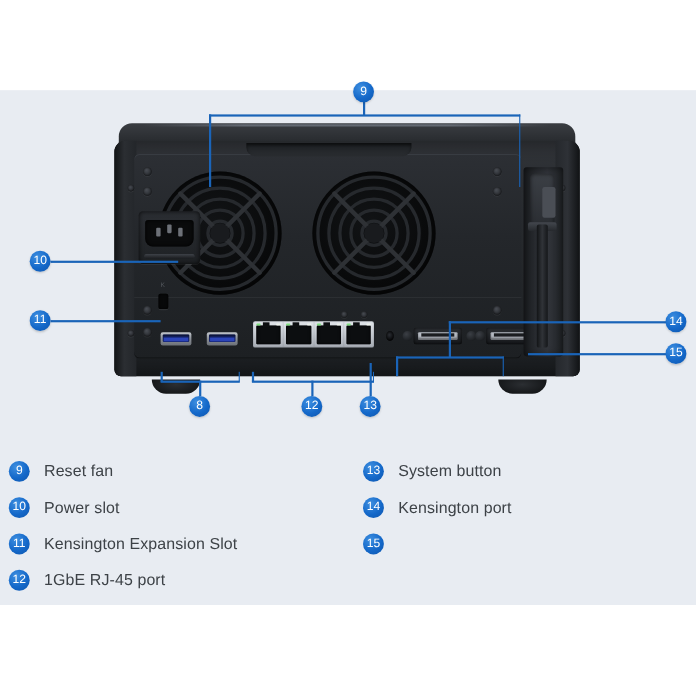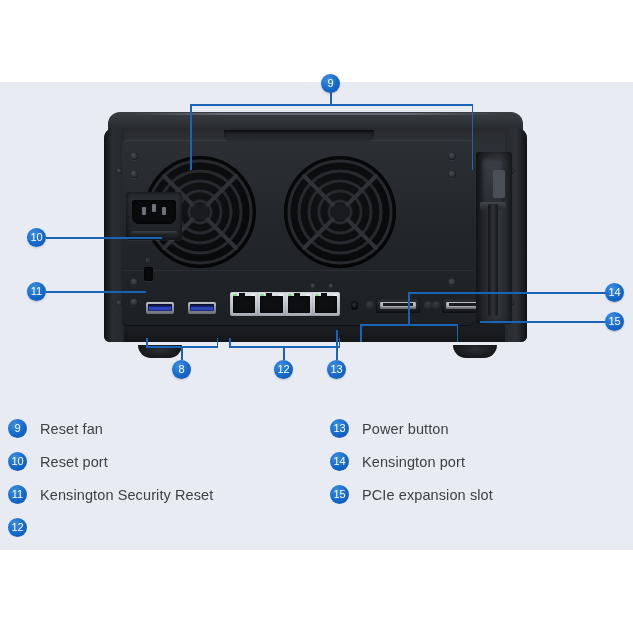--- a/index.html
+++ b/index.html
@@ -664,40 +664,40 @@
 
   <div class="legend">
 
     <div class="legend-col left">
       <div class="legend-item">
         <div class="legend-badge">9</div>
         <div class="legend-text">Reset fan</div>
       </div>
       <div class="legend-item">
         <div class="legend-badge">10</div>
-        <div class="legend-text">Reset port</div>
+        <div class="legend-text">Power slot</div>
       </div>
       <div class="legend-item">
         <div class="legend-badge">11</div>
-        <div class="legend-text">Kensington Security Reset</div>
+        <div class="legend-text">Kensington Expansion Slot</div>
       </div>
       <div class="legend-item">
         <div class="legend-badge">12</div>
+        <div class="legend-text">1GbE RJ-45 port</div>
       </div>
     </div>
 
     <div class="legend-col right">
       <div class="legend-item">
         <div class="legend-badge">13</div>
-        <div class="legend-text">Power button</div>
+        <div class="legend-text">System button</div>
       </div>
       <div class="legend-item">
         <div class="legend-badge">14</div>
         <div class="legend-text">Kensington port</div>
       </div>
       <div class="legend-item">
         <div class="legend-badge">15</div>
-        <div class="legend-text">PCIe expansion slot</div>
       </div>
     </div>
   </div>
 
 </div>
 
 </body></html>

